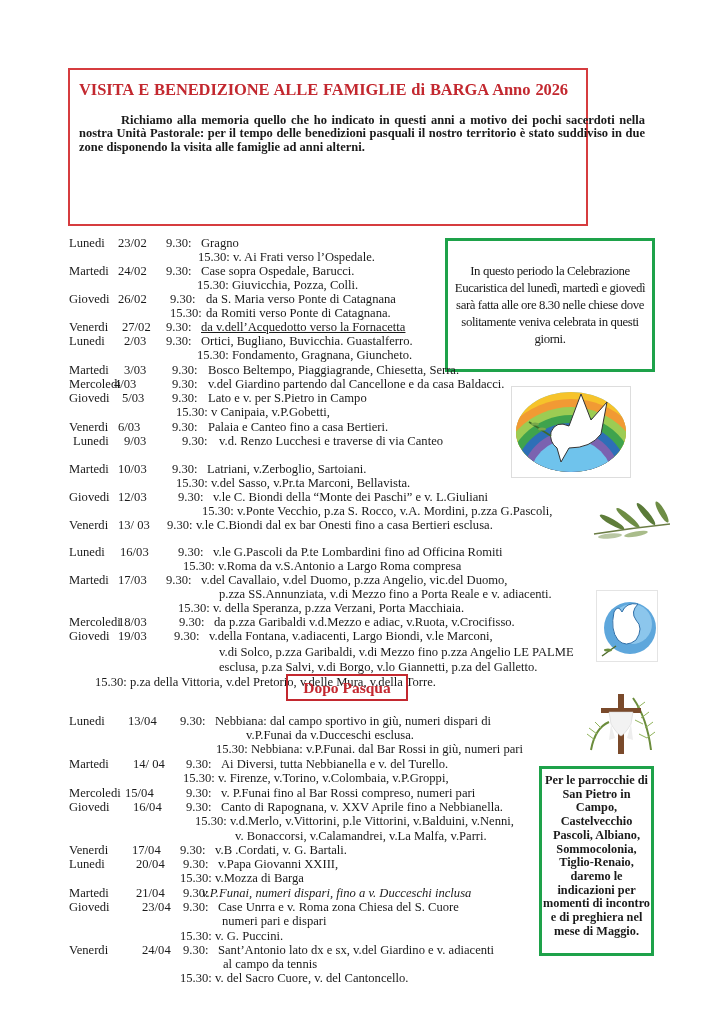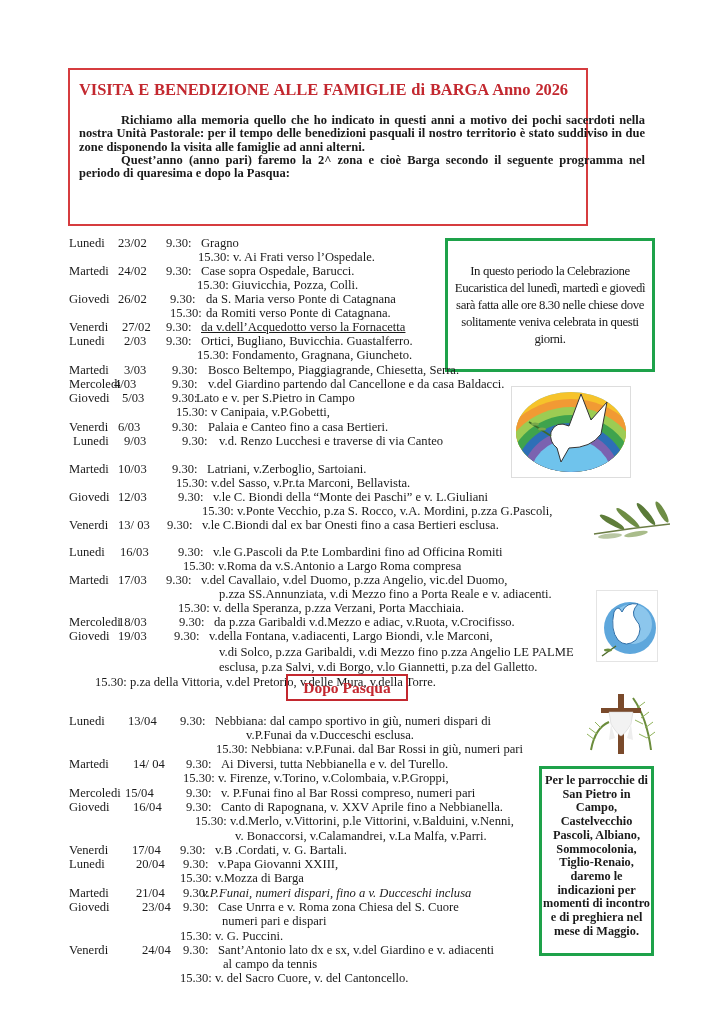--- a/index.html
+++ b/index.html
@@ -20,21 +20,20 @@
                 text-align:center; font-weight:bold; font-size:12.3px; line-height:13.7px; padding-top:5px; }
   .img { position:absolute; }
 </style>
 </head>
 <body>
 
 <div class="abs header-box">
   <div class="title">VISITA  E  BENEDIZIONE ALLE  FAMIGLIE  di BARGA Anno  2026</div>
   <div class="intro">
     <p class="ind">Richiamo alla memoria quello che ho indicato in questi anni a motivo dei pochi sacerdoti nella nostra Unità Pastorale: per il tempo delle benedizioni pasquali il nostro territorio è stato suddiviso in due zone disponendo la visita alle famiglie ad anni alterni.</p>
-    <p class="ind">Quest’anno (anno pari) faremo la 2^ zona e cioè Barga secondo il seguente programma nel periodo di quaresima e dopo la Pasqua:</p>
   </div>
 </div>
 
 <div class="abs info-box">
   <span>In questo periodo la Celebrazione Eucaristica del lunedì, martedì e giovedì sarà fatta alle ore 8.30 nelle chiese dove solitamente veniva celebrata in questi giorni.</span>
 </div>
 
 <div id="schedule-q">
     <div class="row" style="top: 236px; left: 0px;">
       <span class="abs" style="left: 69px;">Lunedi</span>
@@ -99,21 +98,21 @@
     <div class="row" style="top: 377px; left: 0px;">
       <span class="abs" style="left: 69px;">Mercoledi</span>
       <span class="abs" style="left: 114px;">4/03</span>
       <span class="abs" style="left: 172px;">9.30:</span>
       <span class="abs" style="left: 208px;">v.del Giardino partendo dal Cancellone e da casa Baldacci.</span>
     </div>
     <div class="row" style="top: 391px; left: 0px;">
       <span class="abs" style="left: 69px;">Giovedi</span>
       <span class="abs" style="left: 122px;">5/03</span>
       <span class="abs" style="left: 172px;">9.30:</span>
-      <span class="abs" style="left: 196px;">Lato e v. per S.Pietro in Campo</span>
+      <span class="abs" style="left: 208px;">Lato e v. per S.Pietro in Campo</span>
     </div>
     <div class="row" style="top: 405px; left: 0px;">
       <span class="abs" style="left: 69px;"></span>
       <span class="abs" style="left: 118px;"></span>
       <span class="abs" style="left: 176px;">15.30:</span>
       <span class="abs" style="left: 211px;">v Canipaia, v.P.Gobetti,</span>
     </div>
     <div class="row" style="top: 420px; left: 0px;">
       <span class="abs" style="left: 69px;">Venerdi</span>
       <span class="abs" style="left: 118px;">6/03</span>
@@ -147,21 +146,21 @@
     <div class="row" style="top: 504px; left: 0px;">
       <span class="abs" style="left: 69px;"></span>
       <span class="abs" style="left: 118px;"></span>
       <span class="abs" style="left: 202px;">15.30:</span>
       <span class="abs" style="left: 237px;">v.Ponte Vecchio, p.za S. Rocco, v.A. Mordini, p.zza G.Pascoli,</span>
     </div>
     <div class="row" style="top: 518px; left: 0px;">
       <span class="abs" style="left: 69px;">Venerdi</span>
       <span class="abs" style="left: 118px;">13/ 03</span>
       <span class="abs" style="left: 167px;">9.30:</span>
-      <span class="abs" style="left: 202px; text-align: center;">v.le C.Biondi dal ex bar Onesti fino a casa Bertieri esclusa.</span>
+      <span class="abs" style="left: 196px; text-align: center;">v.le C.Biondi dal ex bar Onesti fino a casa Bertieri esclusa.</span>
     </div>
     <div class="row" style="top: 545px; left: 0px;">
       <span class="abs" style="left: 69px;">Lunedi</span>
       <span class="abs" style="left: 120px;">16/03</span>
       <span class="abs" style="left: 178px;">9.30:</span>
       <span class="abs" style="left: 213px;">v.le G.Pascoli da P.te Lombardini fino ad Officina Romiti</span>
     </div>
     <div class="row" style="top: 559px; left: 0px;">
       <span class="abs" style="left: 69px;"></span>
       <span class="abs" style="left: 118px;"></span>

